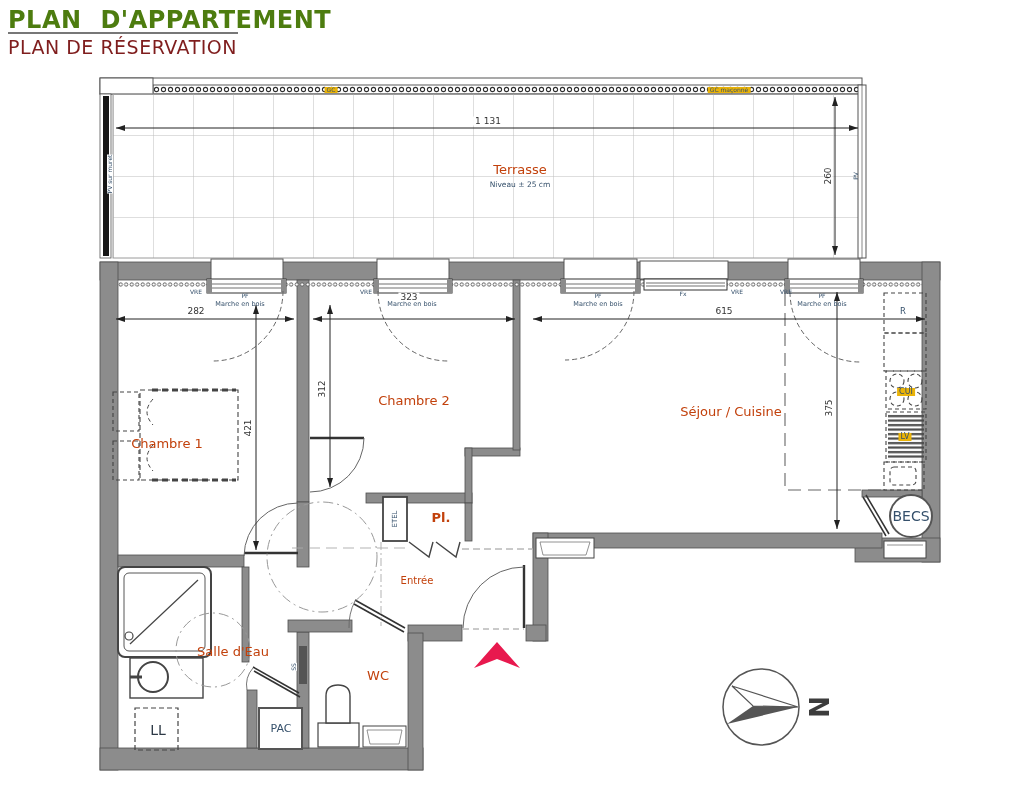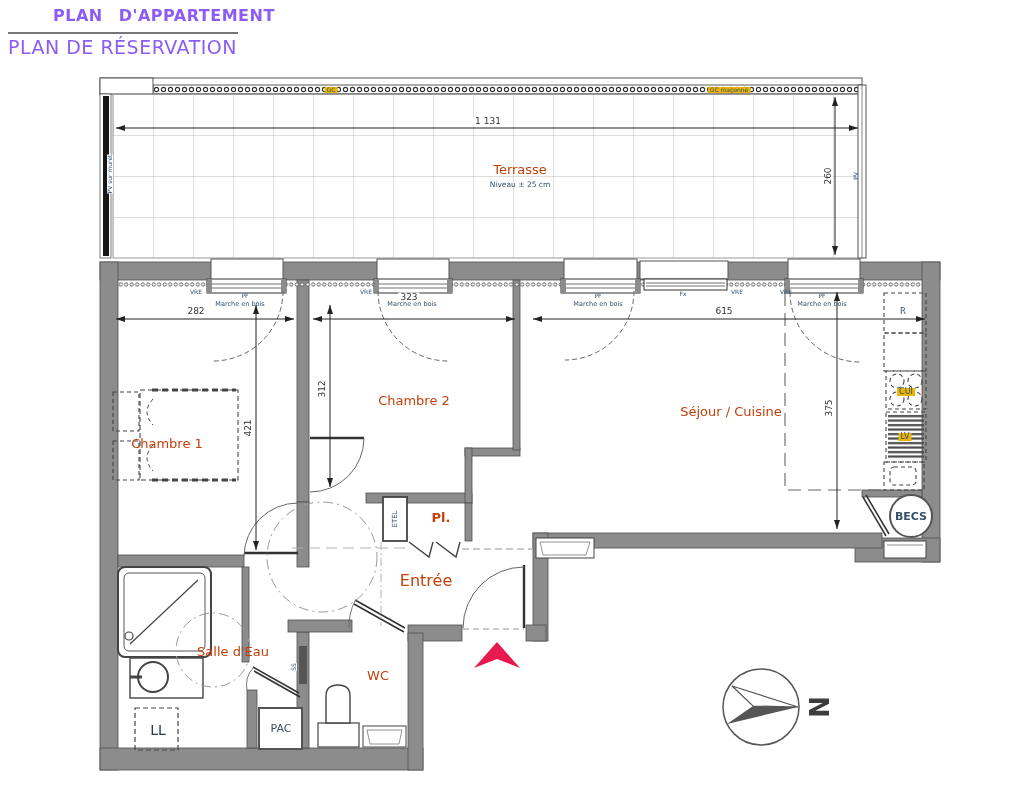--- a/index.html
+++ b/index.html
@@ -7,24 +7,24 @@
          font-family:"DejaVu Sans","Liberation Sans",sans-serif;}
   svg{position:absolute;left:0;top:0;}
   .lbl{position:absolute;transform:translate(-50%,-50%);white-space:nowrap;
        color:#35506b;font-size:7px;line-height:1;}
   .lbl.room{color:#c2410c;font-size:13px;}
   .lbl.dim{color:#333;font-size:9px;background:#fff;padding:0 2px;}
   .lbl.rot{transform:translate(-50%,-50%) rotate(-90deg);}
   .lbl.dimrot{color:#333;font-size:9px;transform:translate(-50%,-50%) rotate(-90deg);background:#fff;padding:0 2px;}
   .lbl.tiny{font-size:6px;}
   .lbl.chip{background:#eab308;padding:0 2px;}
-  .title1{position:absolute;left:8px;top:6px;font-size:16px;font-weight:bold;color:#8b5cf6;
-          letter-spacing:.5px;word-spacing:10px;margin-left:45px;}
+  .title1{position:absolute;left:8px;top:6px;font-size:24px;font-weight:bold;color:#4d7c0f;
+          letter-spacing:.5px;word-spacing:10px;}
   .title-underline{position:absolute;left:8px;top:32px;width:230px;height:2px;background:#777;}
-  .title2{position:absolute;left:8px;top:36px;font-size:19px;color:#8b5cf6;letter-spacing:.5px;}
+  .title2{position:absolute;left:8px;top:36px;font-size:19px;color:#7f1d1d;letter-spacing:.5px;}
   .northN{position:absolute;left:818px;top:707px;font-size:26px;font-weight:bold;color:#3c3c3c;
           transform:translate(-50%,-50%) rotate(90deg);}
 </style>
 </head>
 <body>
 
 <div id="stage">
 
 <svg width="1025" height="800" viewBox="0 0 1025 800">
   <defs>
@@ -294,21 +294,21 @@
 <div class="lbl dim" style="left:488px;top:121px;">1 131</div>
 <div class="lbl dimrot" style="left:828px;top:176px;">260</div>
 <div class="lbl tiny chip" style="left:331px;top:90px;">GC</div>
 <div class="lbl tiny chip" style="left:729px;top:90px;">GC maçonné</div>
 <div class="lbl tiny rot" style="left:856px;top:176px;">PV</div>
 <div class="lbl tiny rot" style="left:110px;top:174px;background:#fff;">PV sur muret</div>
 
 <div class="lbl room" style="left:167px;top:443px;">Chambre 1</div>
 <div class="lbl room" style="left:414px;top:400px;">Chambre 2</div>
 <div class="lbl room" style="left:731px;top:411px;">Séjour / Cuisine</div>
-<div class="lbl room" style="left:426px;top:581px;font-size:16px;">Entrée</div>
+<div class="lbl room" style="left:417px;top:581px;font-size:10px;">Entrée</div>
 <div class="lbl room" style="left:233px;top:651px;">Salle d'Eau</div>
 <div class="lbl room" style="left:378px;top:675px;">WC</div>
 <div class="lbl room" style="left:441px;top:517px;font-size:13px;font-weight:bold;">Pl.</div>
 
 <div class="lbl tiny" style="left:196px;top:292px;">VRE</div>
 <div class="lbl tiny" style="left:366px;top:292px;">VRE</div>
 <div class="lbl tiny" style="left:737px;top:292px;">VRE</div>
 <div class="lbl tiny" style="left:786px;top:292px;">VRE</div>
 <div class="lbl tiny" style="left:245px;top:296px;">PF</div>
 <div class="lbl tiny" style="left:411px;top:296px;">PF</div>
@@ -323,21 +323,21 @@
 <div class="lbl dim" style="left:196px;top:311px;">282</div>
 <div class="lbl dim" style="left:409px;top:297px;">323</div>
 <div class="lbl dim" style="left:724px;top:311px;">615</div>
 <div class="lbl dimrot" style="left:322px;top:389px;">312</div>
 <div class="lbl dimrot" style="left:248px;top:428px;">421</div>
 <div class="lbl dimrot" style="left:829px;top:408px;">375</div>
 
 <div class="lbl" style="left:903px;top:311px;font-size:8.5px;background:#fff;padding:0 2px;">R</div>
 <div class="lbl chip" style="left:906px;top:392px;font-size:8px;">CUI</div>
 <div class="lbl chip" style="left:905px;top:437px;font-size:8px;">LV</div>
-<div class="lbl" style="left:911px;top:516px;font-size:11px;font-weight:bold;">BECS</div>
+<div class="lbl" style="left:911px;top:516px;font-size:14px;font-weight:normal;">BECS</div>
 <div class="lbl" style="left:281px;top:728px;font-size:11px;">PAC</div>
 <div class="lbl" style="left:158px;top:730px;font-size:14px;color:#2e3a46;">LL</div>
 <div class="lbl tiny rot" style="left:294px;top:667px;background:#fff;">SS</div>
 <div class="lbl rot" style="left:395px;top:519px;font-size:7px;">ETEL</div>
 
 <div class="northN">N</div>
 
 </div>
 
 </body></html>

